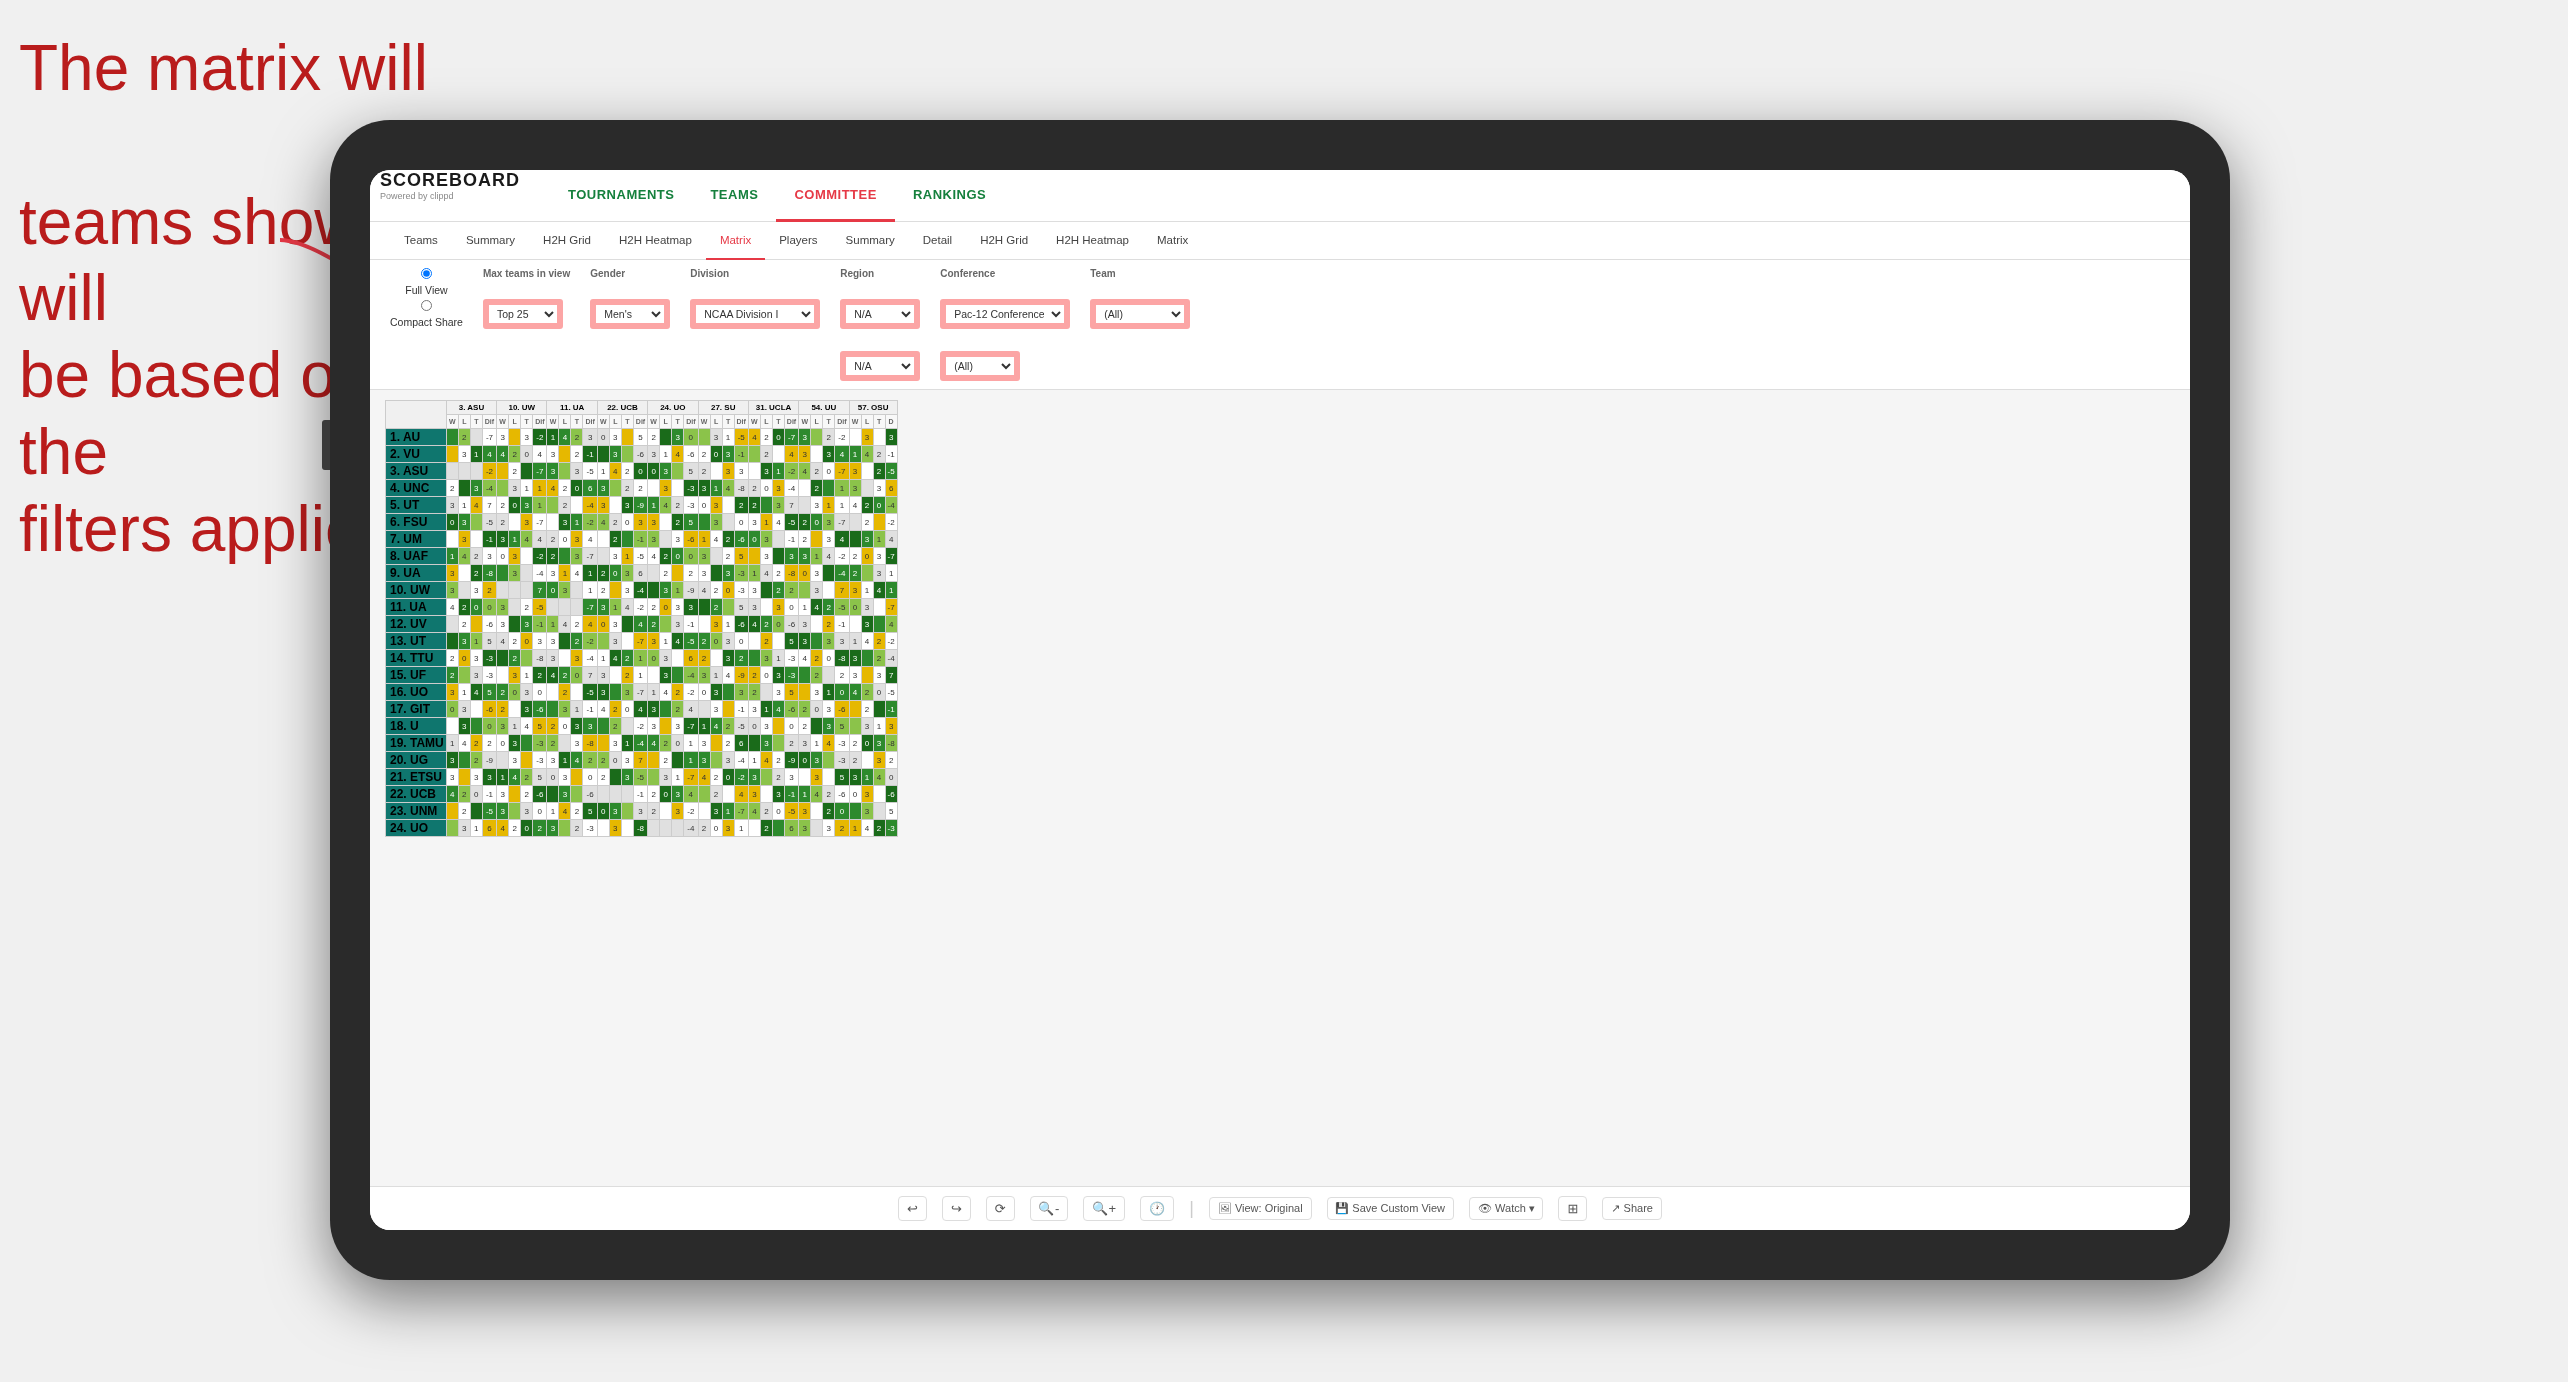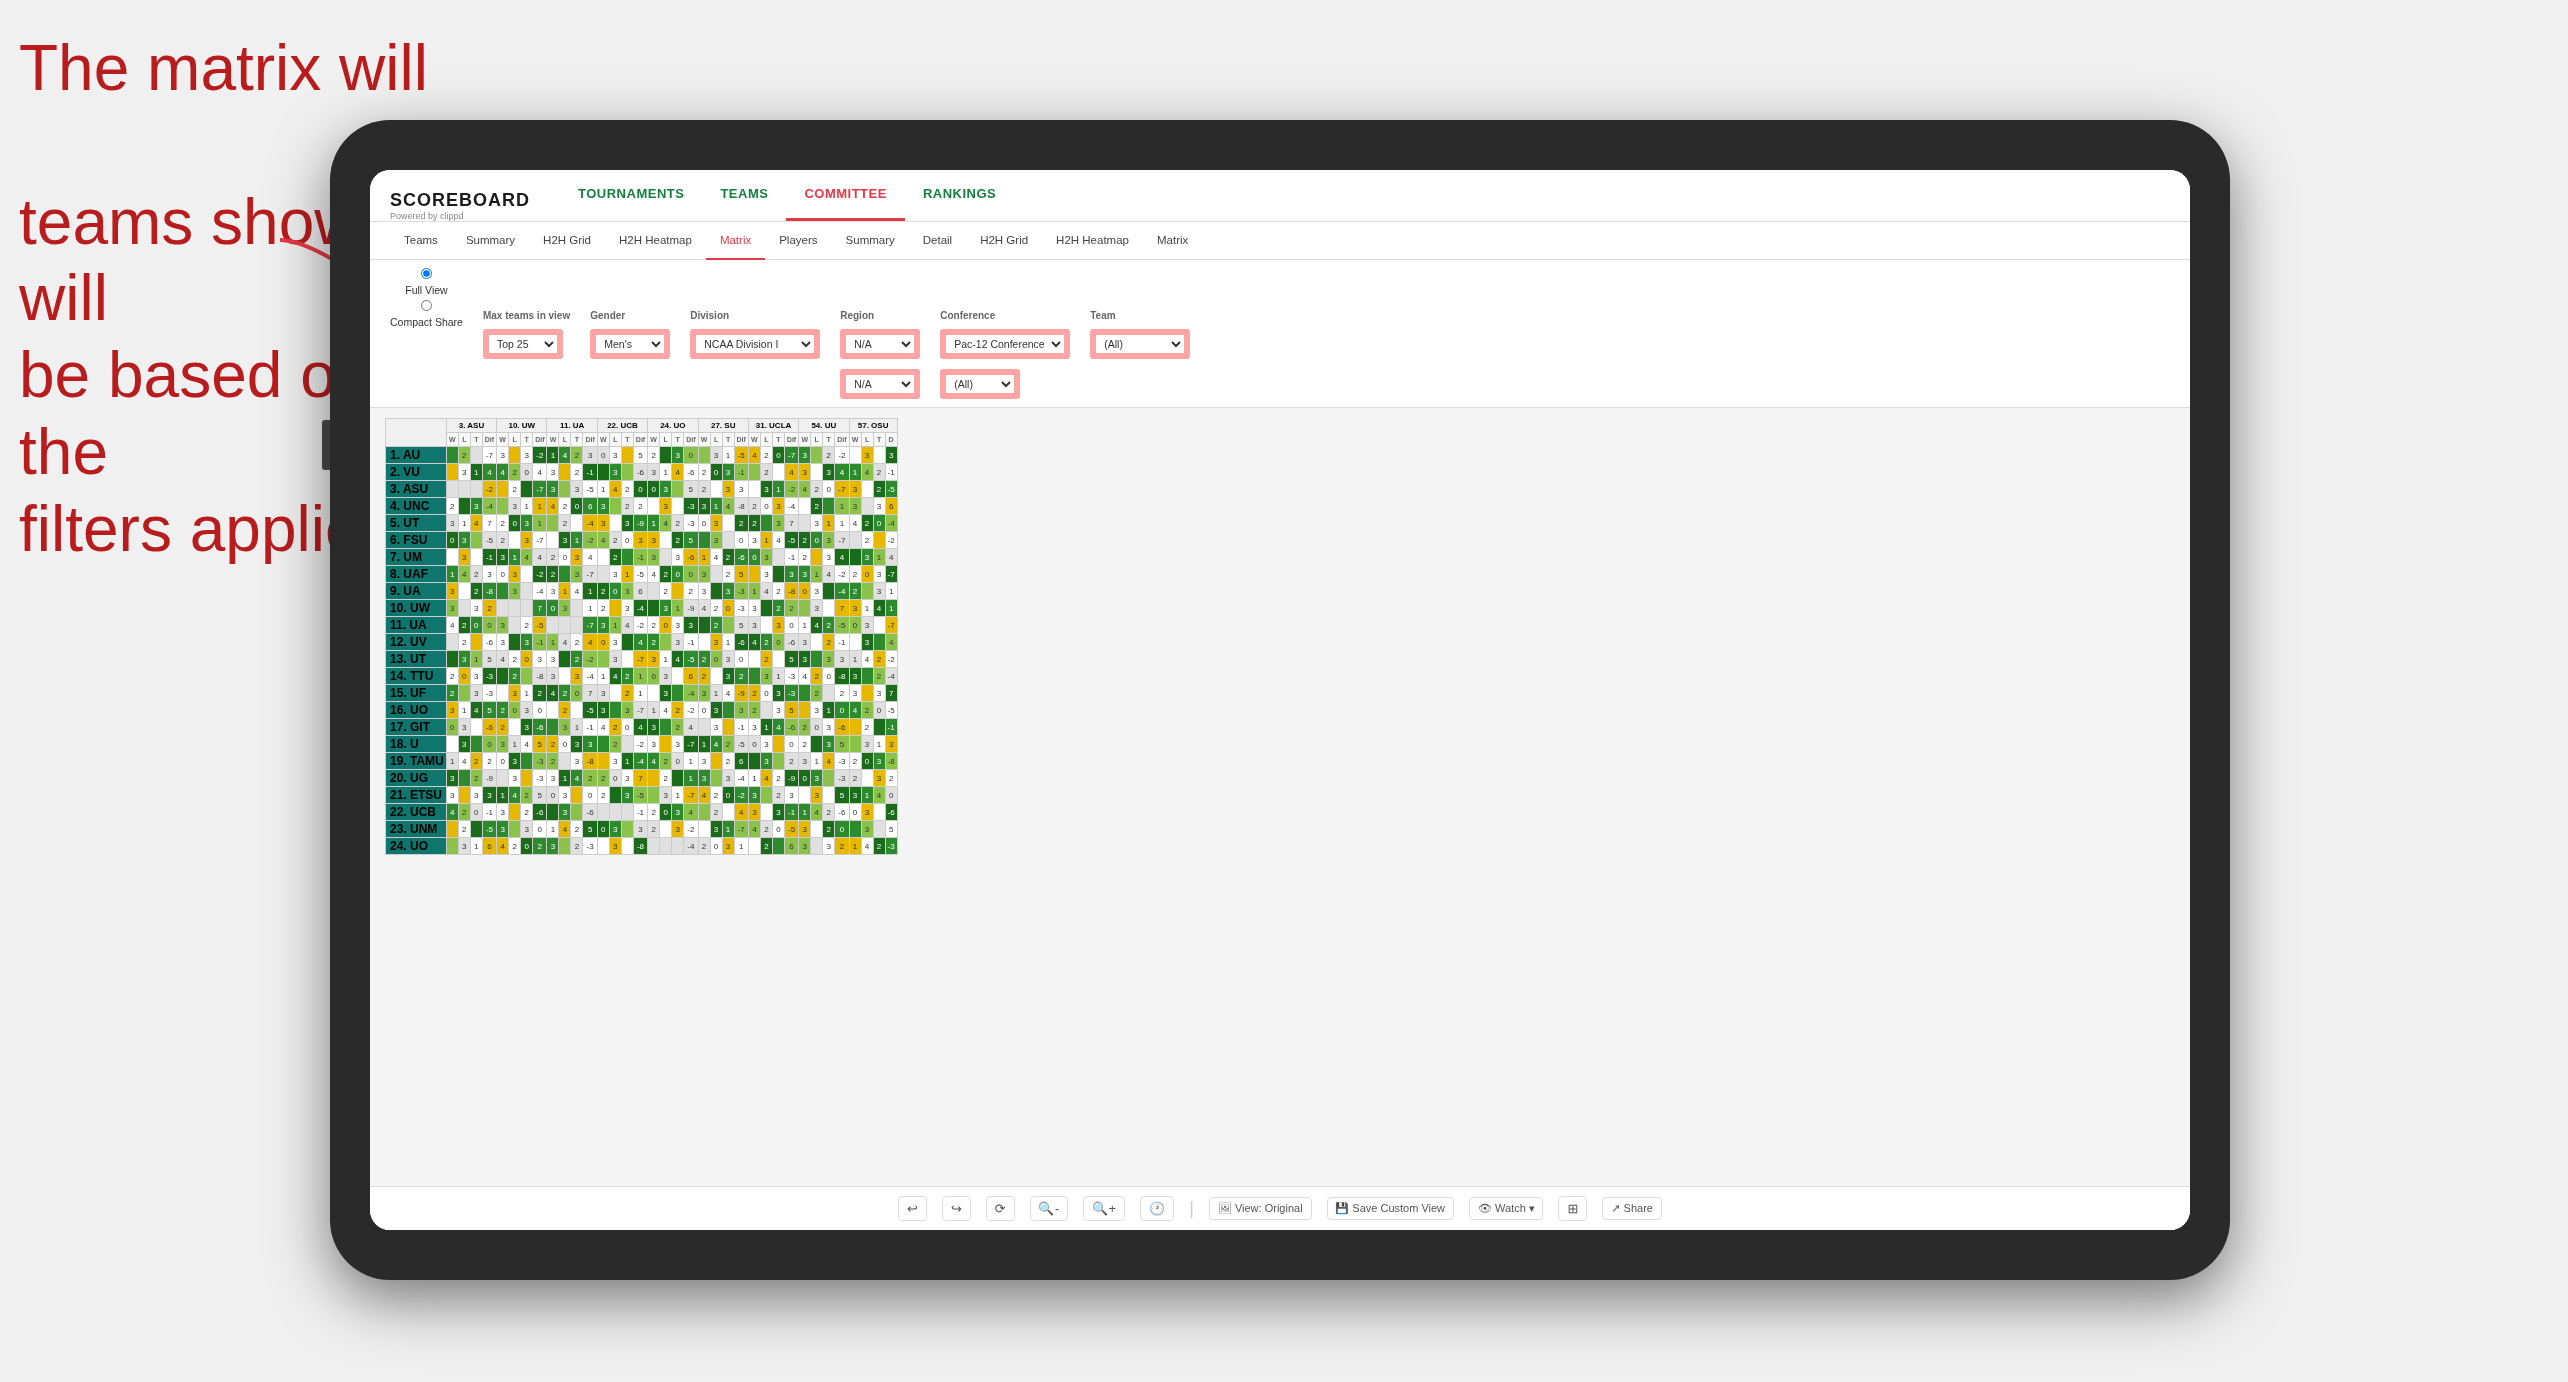--- a/index.html
+++ b/index.html
@@ -57,22 +57,22 @@
       overflow: hidden;
       display: flex;
       flex-direction: column;
     }
 
     
     .top-nav {
       background: #fff;
       border-bottom: 1px solid #ddd;
       display: flex;
-      align-items: flex-end;
-      padding: 0 20px;
+      align-items: flex-start;
+      padding: 0 10px;
       height: 52px;
       flex-shrink: 0;
     }
 
     .logo-area {
       display: flex;
       flex-direction: column;
       margin-right: 30px;
     }
 
@@ -154,22 +154,21 @@
       display: flex;
       align-items: flex-start;
       gap: 20px;
       border-bottom: 1px solid #ddd;
       flex-shrink: 0;
     }
 
     .filter-group {
       display: flex;
       flex-direction: column;
-      gap: 8px;
-      margin-top: 42px;
+      gap: 20px;
     }
 
     .filter-label {
       font-size: 10px;
       color: #666;
       font-weight: 600;
     }
 
     .filter-select {
       font-size: 10.5px;

